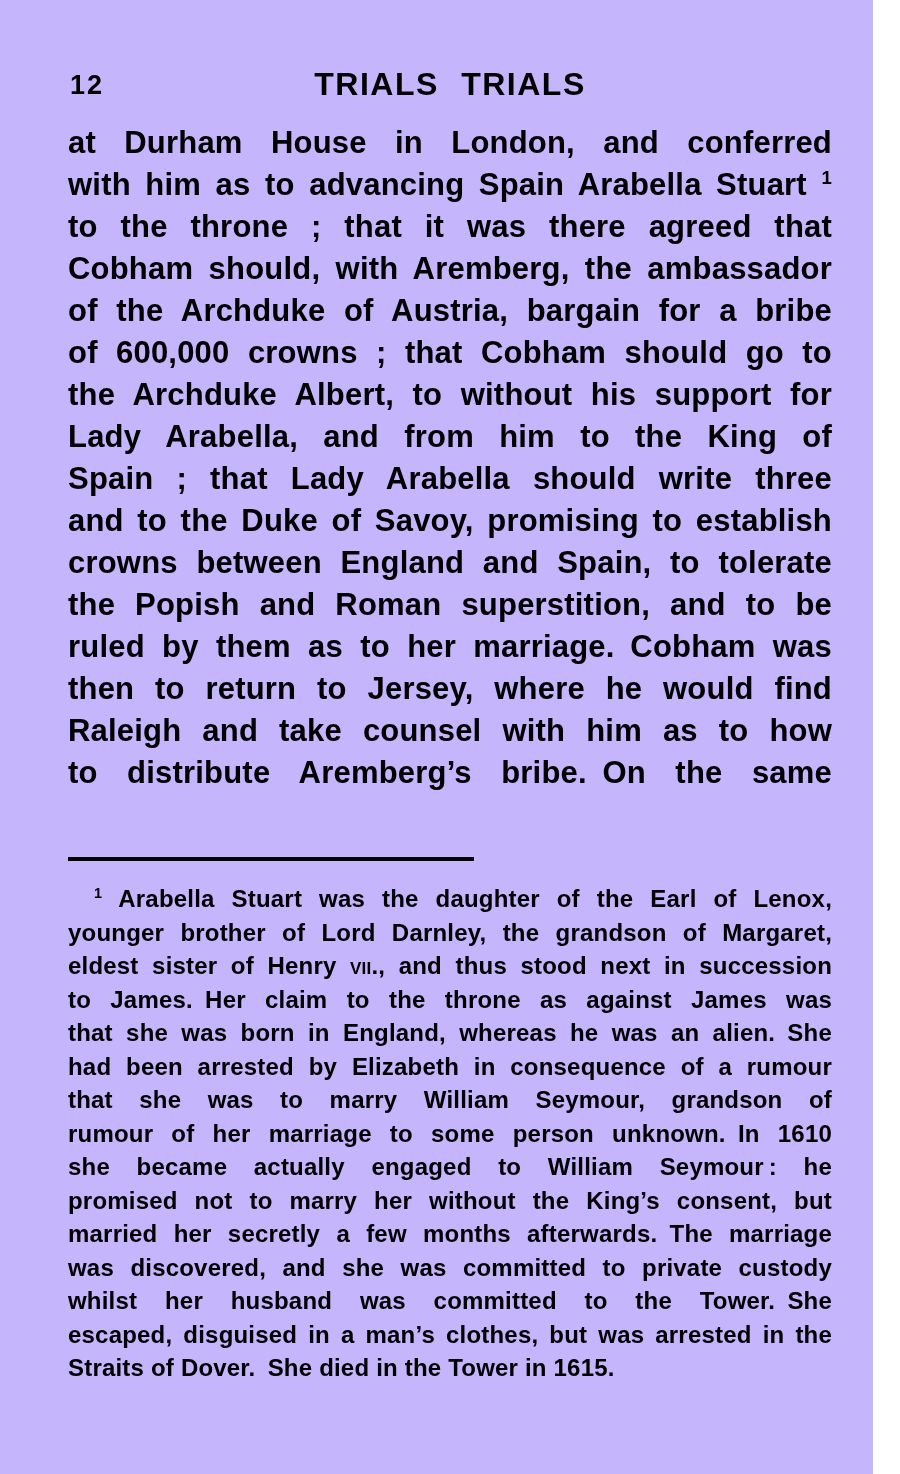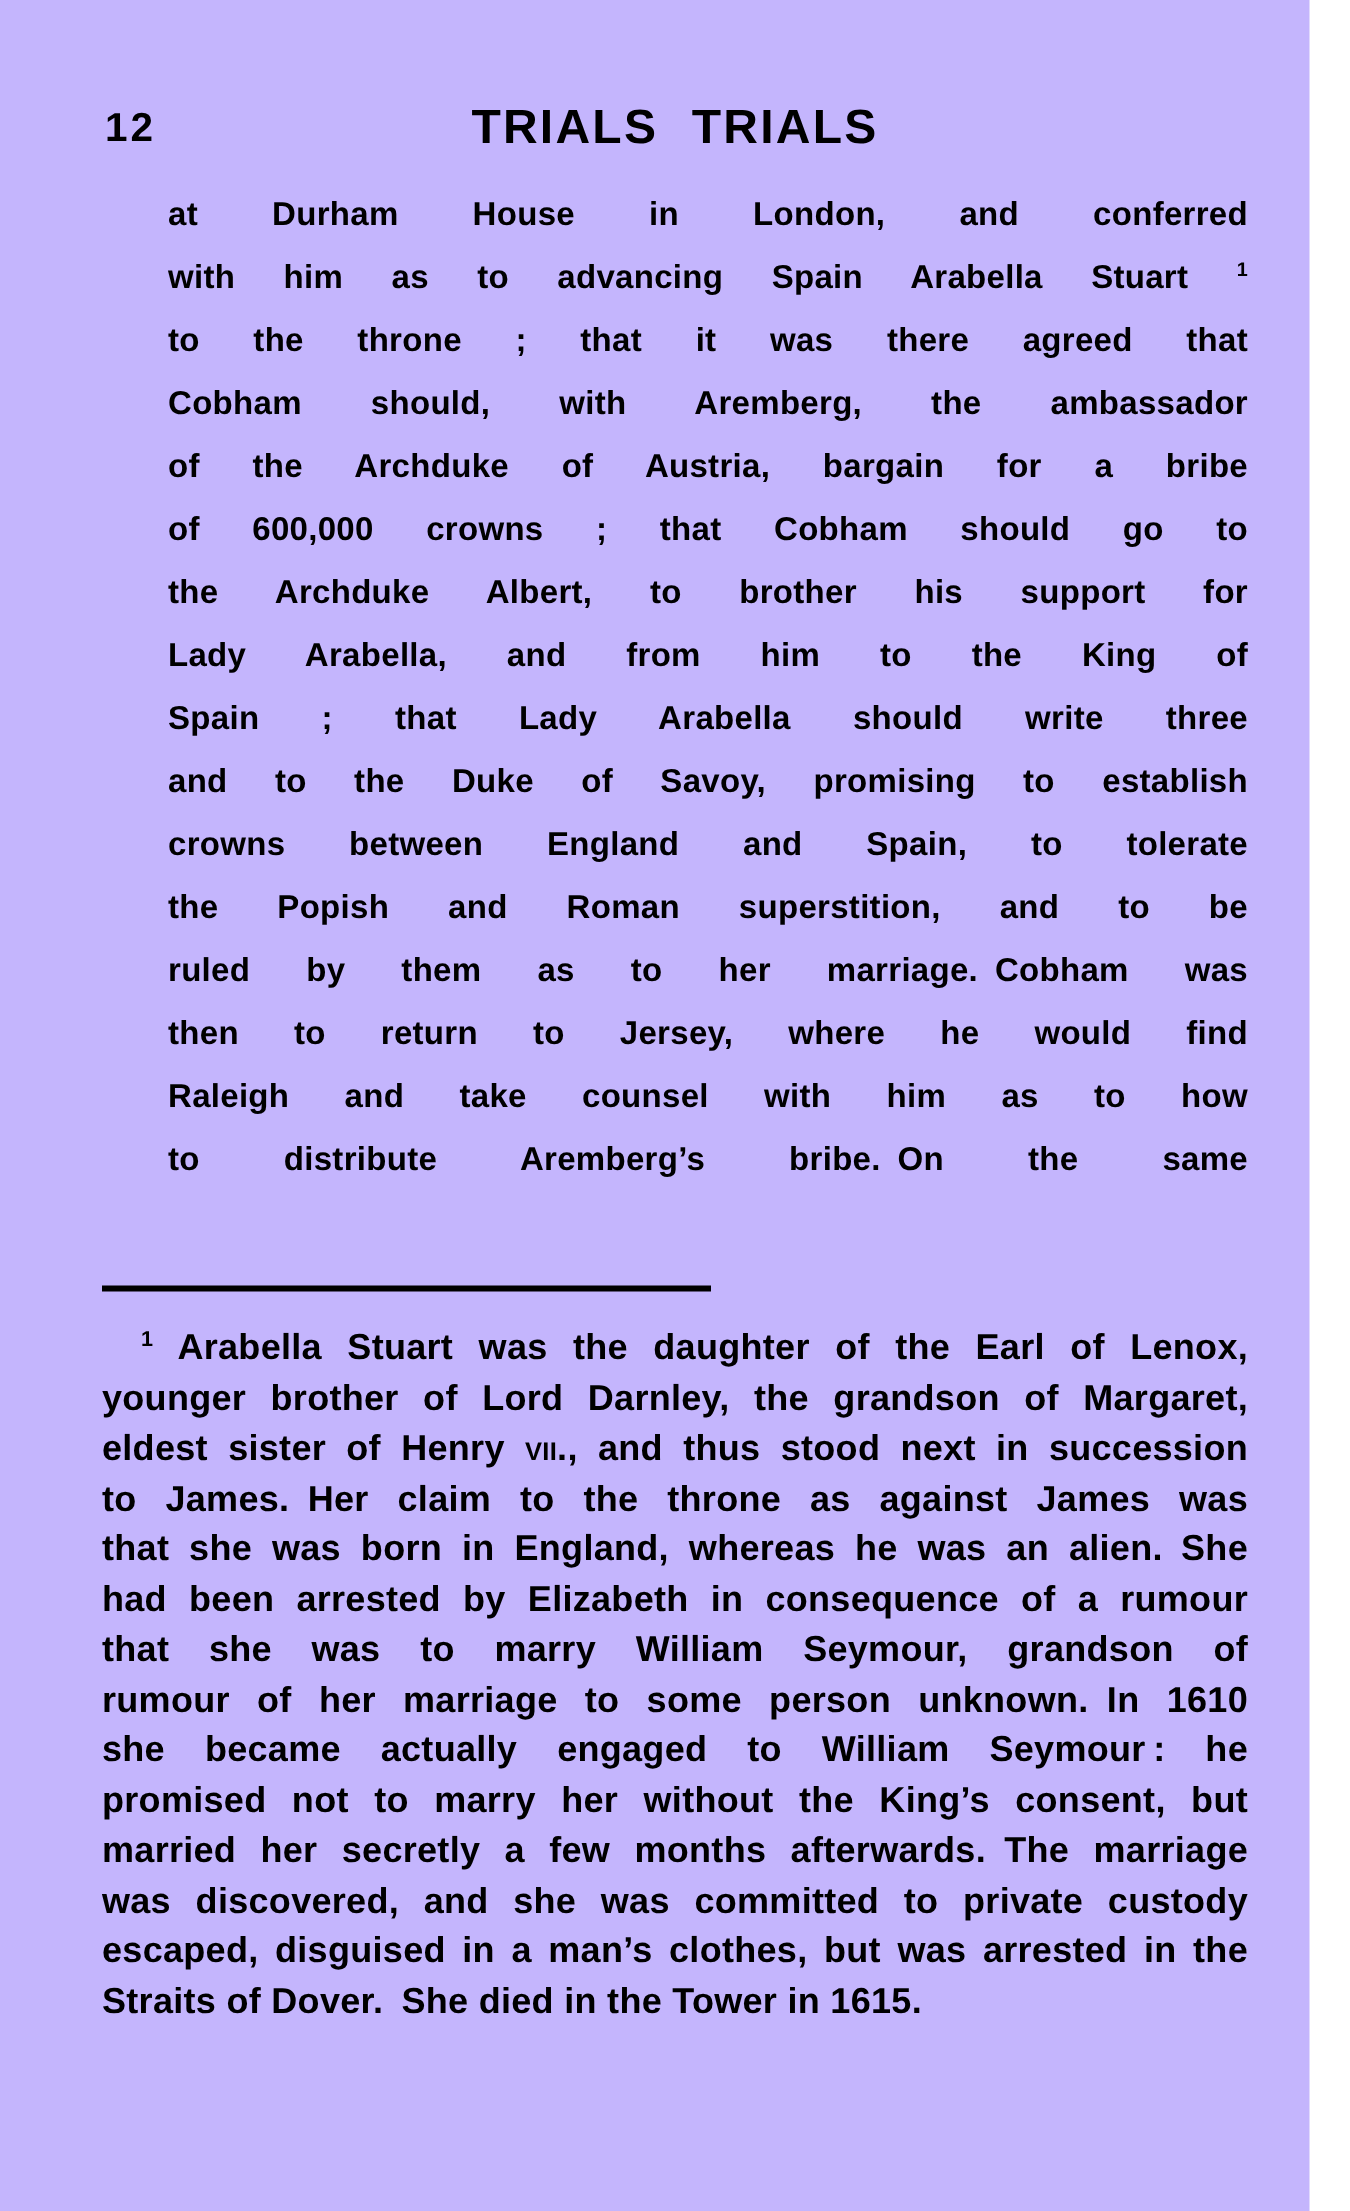--- a/index.html
+++ b/index.html
@@ -37,27 +37,26 @@
     letter-spacing: 1.5px;
     word-spacing: 12px;
   }
   .body-text {
     position: absolute;
     top: 122px;
     left: 68px;
     width: 764px;
   }
   .bline {
-    font-size: 22px;
+    font-size: 31px;
     line-height: 42px;
     text-align: justify;
     text-align-last: justify;
     letter-spacing: 0.2px;
     white-space: normal;
-    margin-left: 44px;
   }
   sup.fref {
     font-size: 60%;
     vertical-align: super;
     line-height: 0;
   }
   .footnote-separator {
     position: absolute;
     top: 857px;
     left: 68px;
@@ -99,21 +98,21 @@
     <div class="running-title">TRIALS TRIALS</div>
   </header>
 
   <main class="body-text">
     <div class="bline">at Durham House in London, and conferred</div>
     <div class="bline"><span>with him as to advancing Spain Arabella Stuart</span> <sup class="fref">1</sup></div>
     <div class="bline">to the throne ; that it was there agreed that</div>
     <div class="bline">Cobham should, with Aremberg, the ambassador</div>
     <div class="bline">of the Archduke of Austria, bargain for a bribe</div>
     <div class="bline">of 600,000 crowns ; that Cobham should go to</div>
-    <div class="bline">the Archduke Albert, to brother his support for</div>
+    <div class="bline">the Archduke Albert, to without his support for</div>
     <div class="bline">Lady Arabella, and from him to the King of</div>
     <div class="bline">Spain ; that Lady Arabella should write three</div>
     <div class="bline">and to the Duke of Savoy, promising to establish</div>
     <div class="bline">crowns between England and Spain, to tolerate</div>
     <div class="bline">the Popish and Roman superstition, and to be</div>
     <div class="bline">ruled by them as to her marriage. Cobham was</div>
     <div class="bline">then to return to Jersey, where he would find</div>
     <div class="bline">Raleigh and take counsel with him as to how</div>
     <div class="bline">to distribute Aremberg’s bribe. On the same</div>
   </main>
@@ -126,17 +125,18 @@
     <div class="fline"><span>eldest sister of Henry </span><span class="sc">vii</span><span>., and thus stood next in succession</span></div>
     <div class="fline">to James. Her claim to the throne as against James was</div>
     <div class="fline">that she was born in England, whereas he was an alien. She</div>
     <div class="fline">had been arrested by Elizabeth in consequence of a rumour</div>
     <div class="fline">that she was to marry William Seymour, grandson of</div>
     <div class="fline">rumour of her marriage to some person unknown. In 1610</div>
     <div class="fline">she became actually engaged to William Seymour : he</div>
     <div class="fline">promised not to marry her without the King’s consent, but</div>
     <div class="fline">married her secretly a few months afterwards. The marriage</div>
     <div class="fline">was discovered, and she was committed to private custody</div>
+    <div class="fline">whilst her husband was committed to the Tower. She</div>
     <div class="fline">escaped, disguised in a man’s clothes, but was arrested in the</div>
     <div class="fline last">Straits of Dover. She died in the Tower in 1615.</div>
   </section>
 
 </div>
 
 </body></html>

